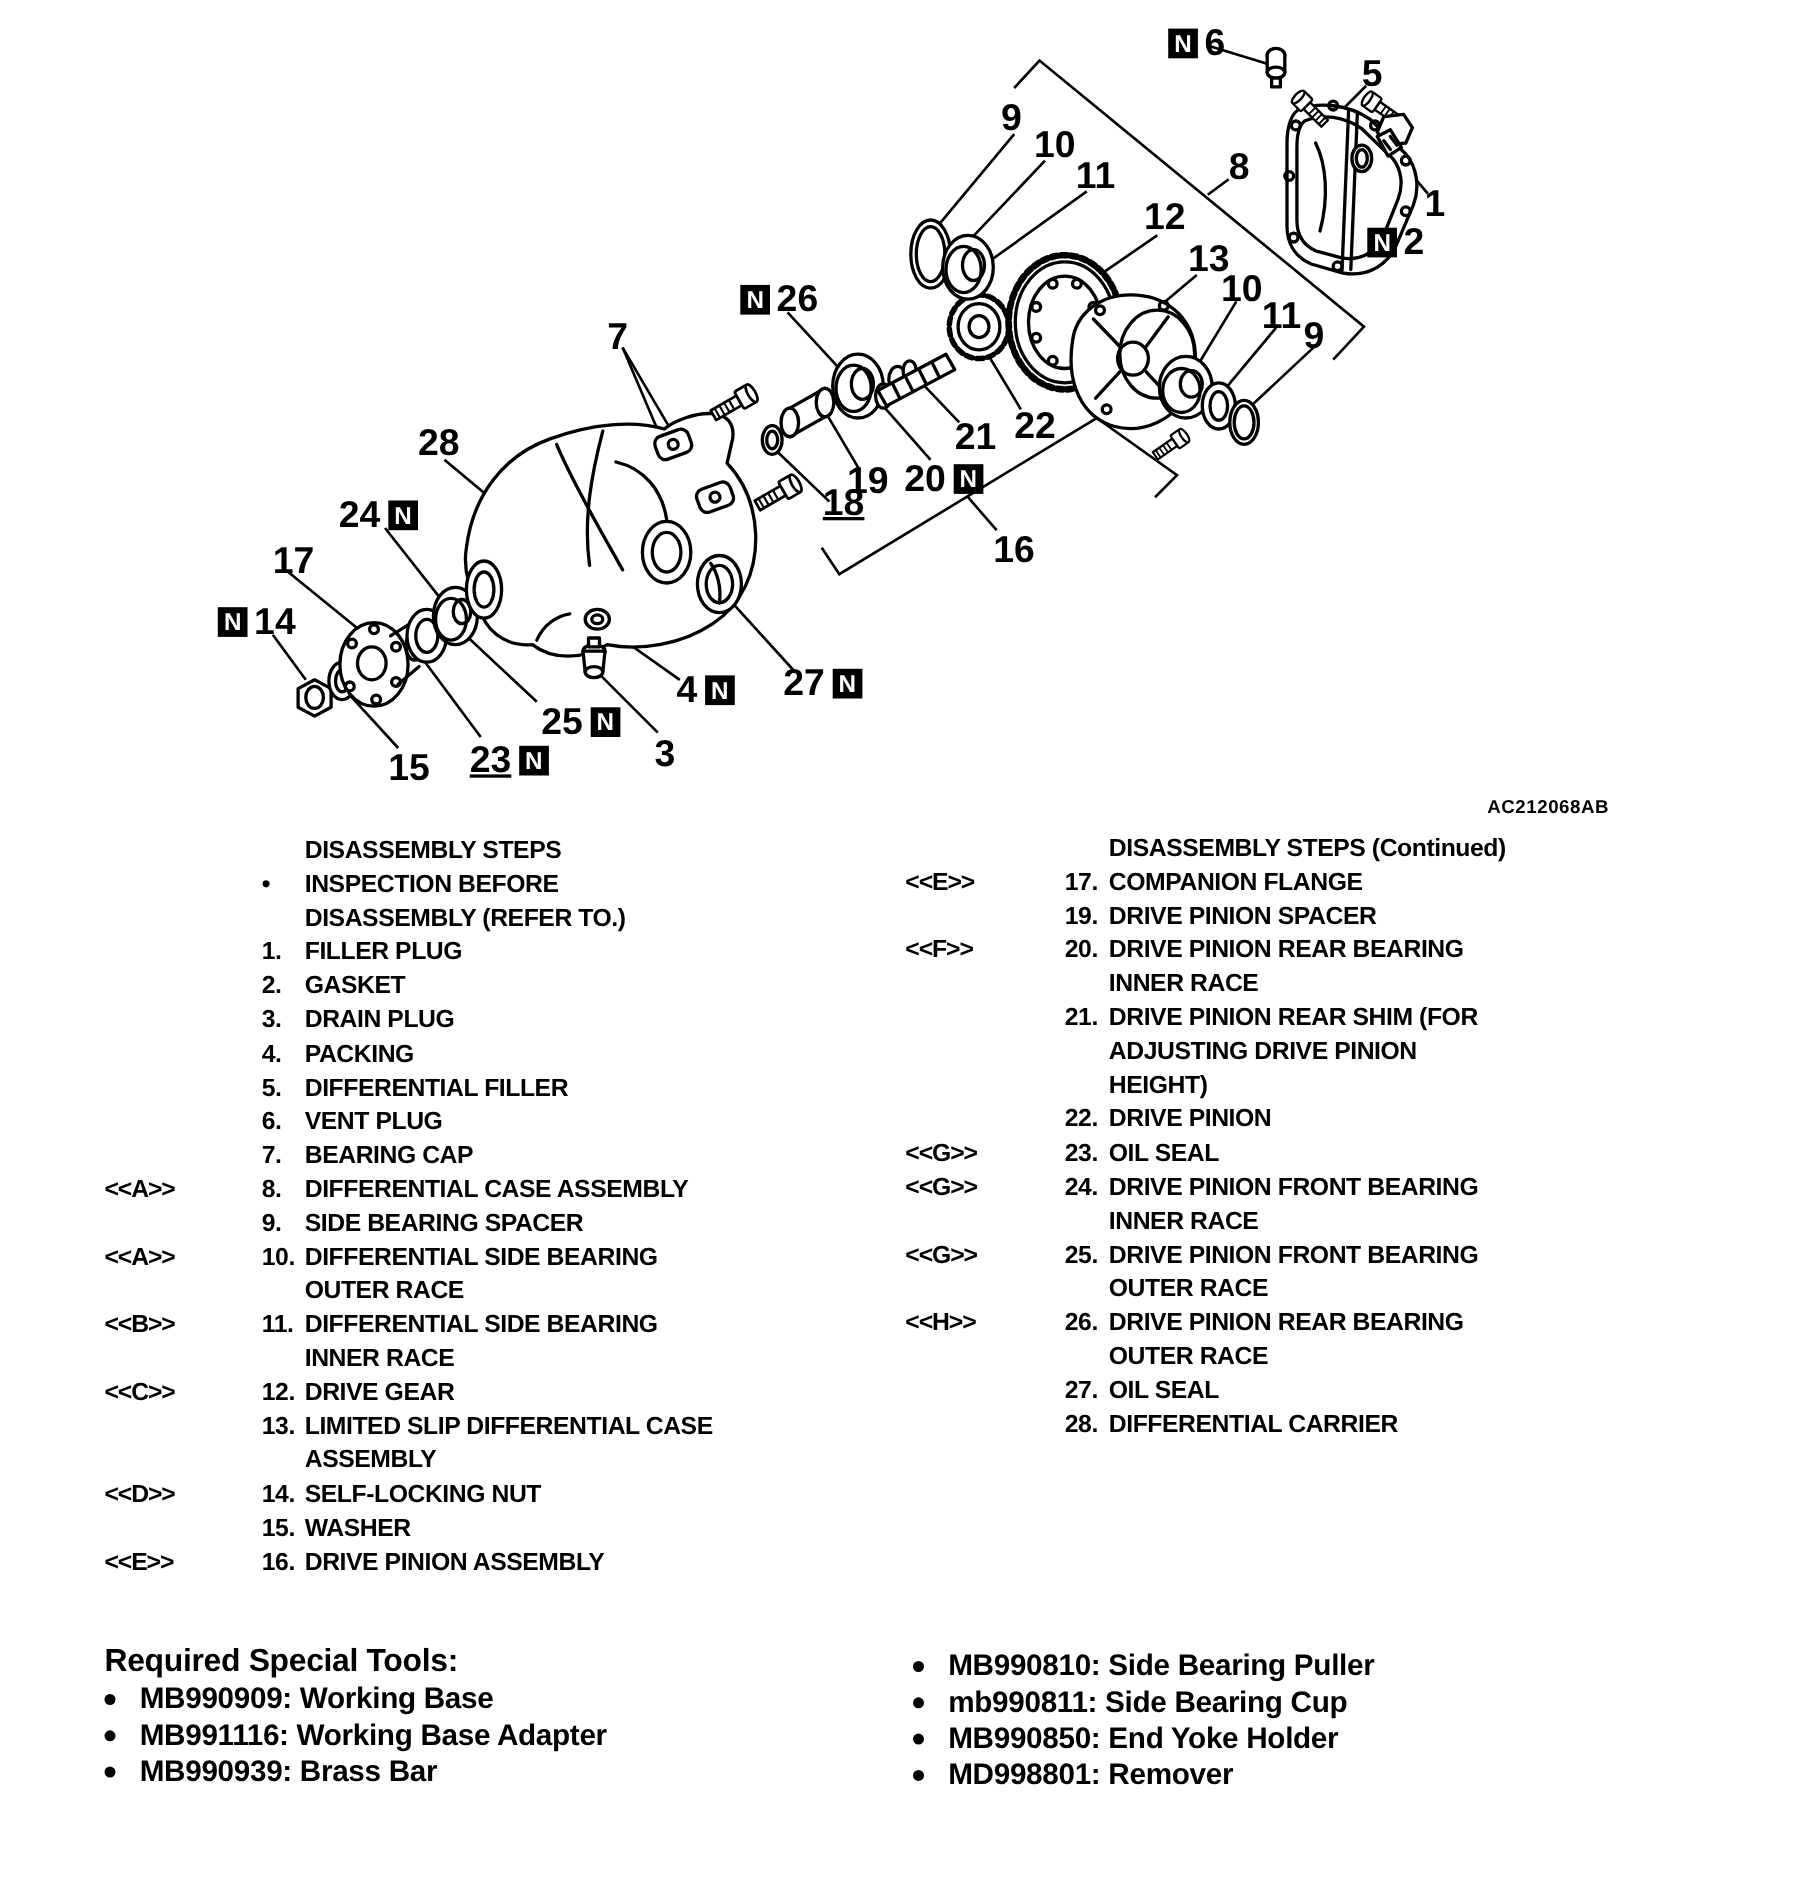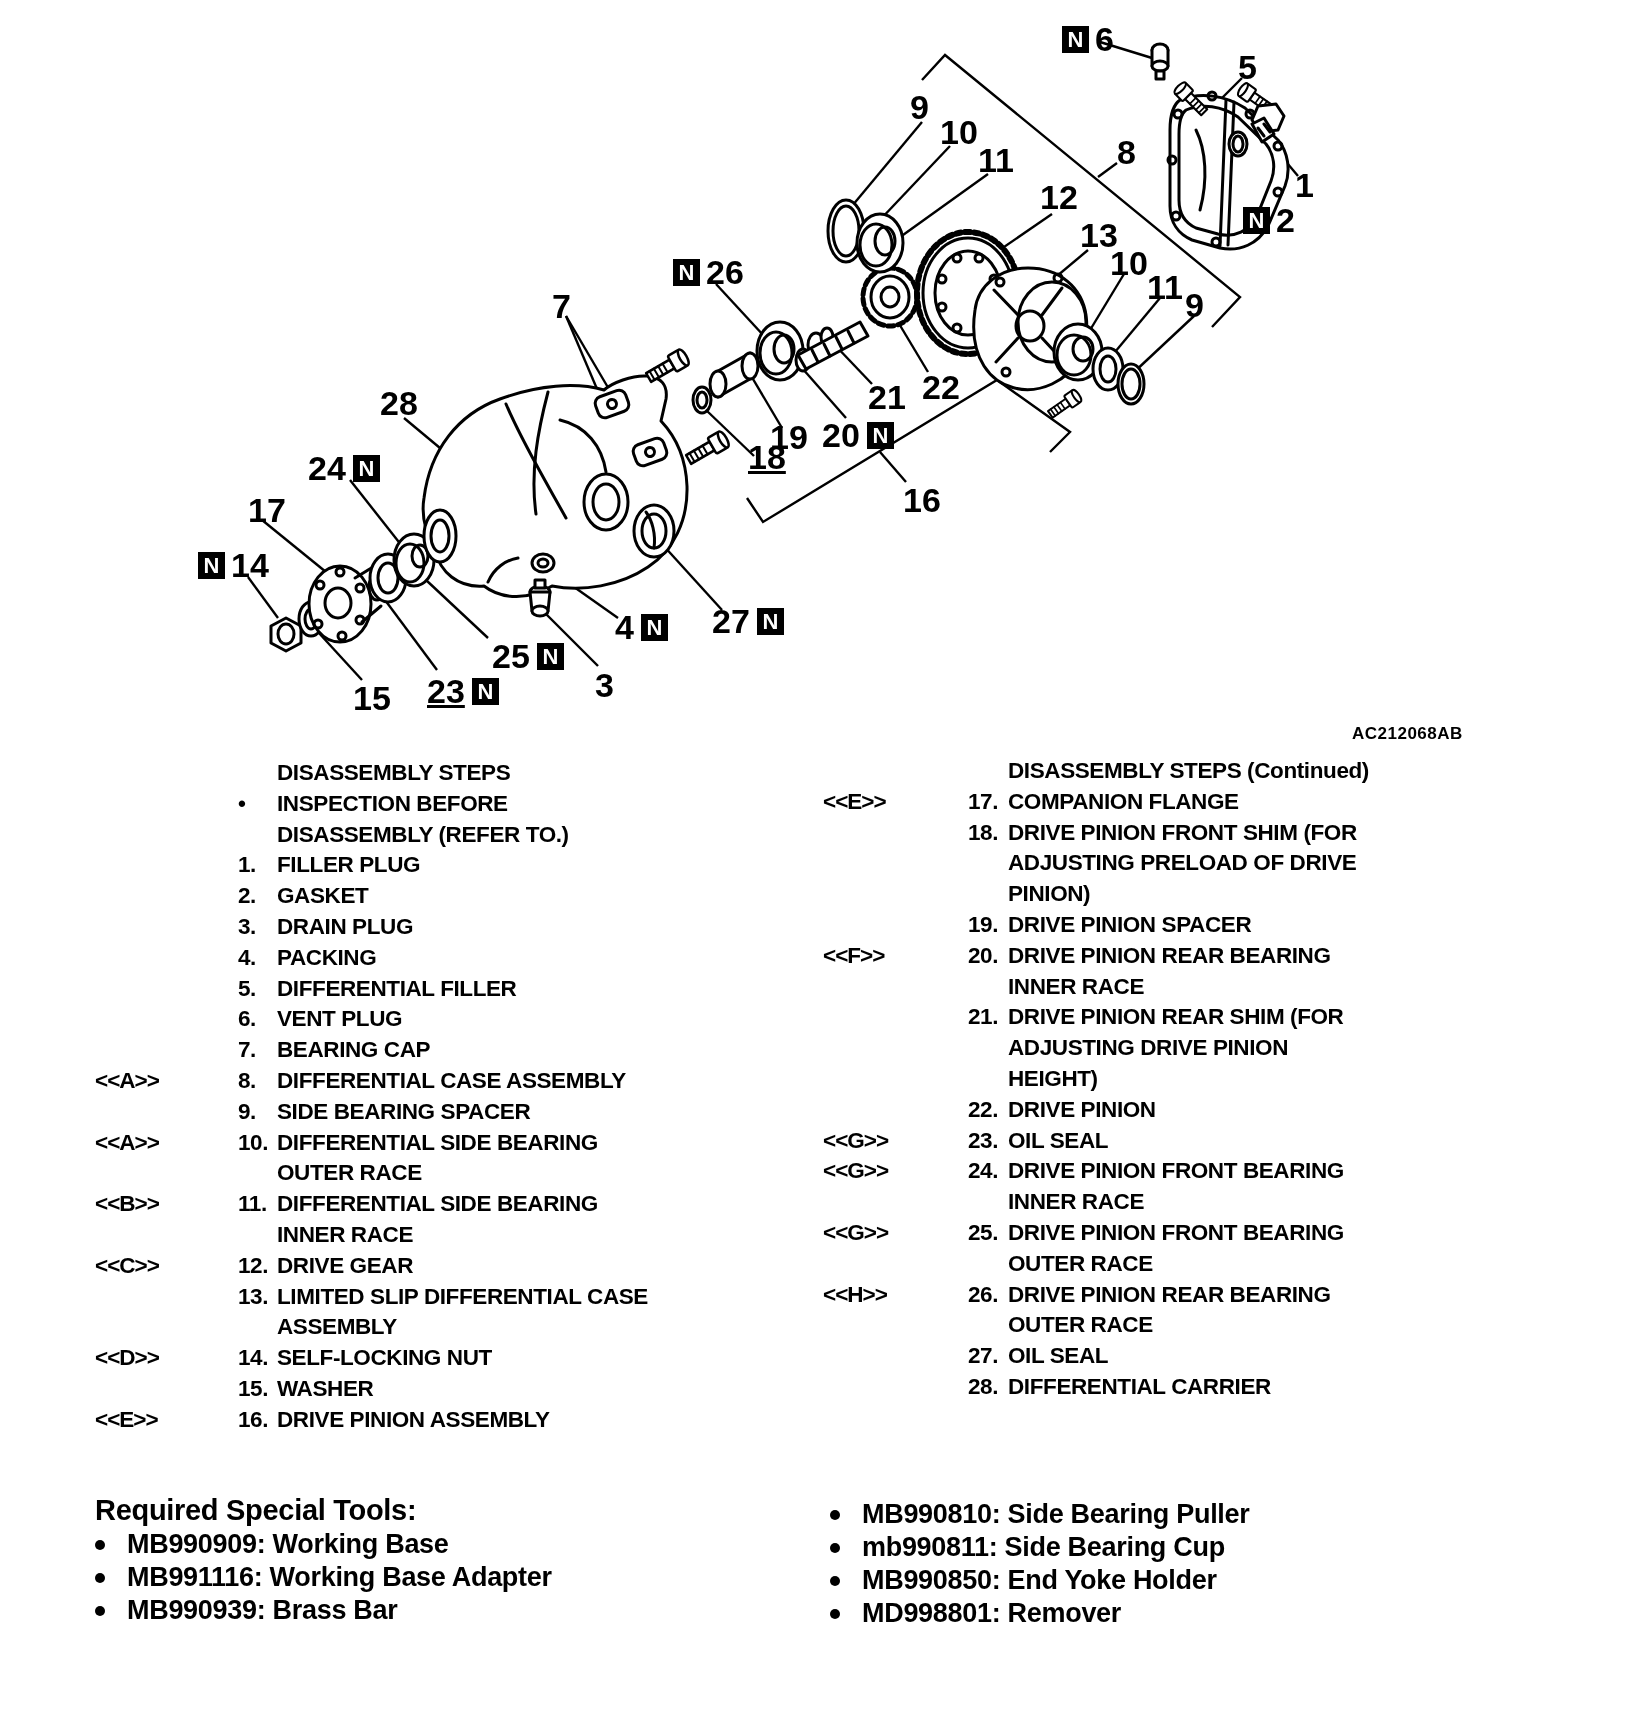--- a/index.html
+++ b/index.html
@@ -495,27 +495,20 @@
     </div>
   <div class="plist" id="right-list">
     <div class="plist-header">DISASSEMBLY STEPS (Continued)</div>
   <div class="plist-row">
         <span class="marker">&lt;&lt;E&gt;&gt;</span>
         <span class="num">17.</span>
         <span class="txt">COMPANION FLANGE</span>
       </div>
       <div class="plist-row">
         <span class="marker"></span>
-        <span class="num">18.</span>
-        <span class="txt">DRIVE PINION FRONT SHIM (FOR
-ADJUSTING PRELOAD OF DRIVE
-PINION)</span>
-      </div>
-      <div class="plist-row">
-        <span class="marker"></span>
         <span class="num">19.</span>
         <span class="txt">DRIVE PINION SPACER</span>
       </div>
       <div class="plist-row">
         <span class="marker">&lt;&lt;F&gt;&gt;</span>
         <span class="num">20.</span>
         <span class="txt">DRIVE PINION REAR BEARING
 INNER RACE</span>
       </div>
       <div class="plist-row">

